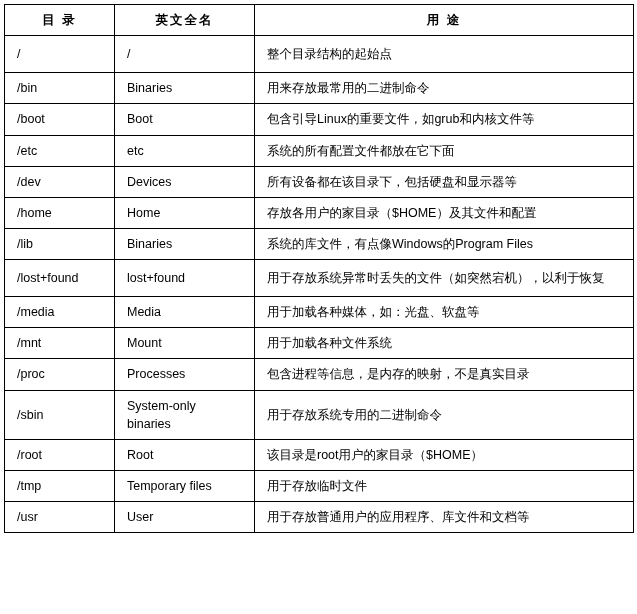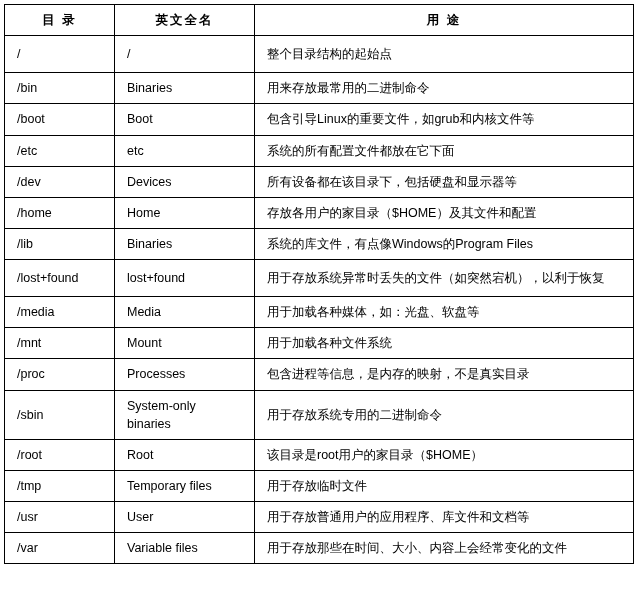--- a/index.html
+++ b/index.html
@@ -135,20 +135,15 @@
         <tr>
           <td class="cell-dir">/tmp</td>
           <td class="cell-name">Temporary files</td>
           <td class="cell-use">用于存放临时文件</td>
         </tr>
         <tr>
           <td class="cell-dir">/usr</td>
           <td class="cell-name">User</td>
           <td class="cell-use">用于存放普通用户的应用程序、库文件和文档等</td>
         </tr>
-        <tr>
-          <td class="cell-dir">/var</td>
-          <td class="cell-name">Variable files</td>
-          <td class="cell-use">用于存放那些在时间、大小、内容上会经常变化的文件</td>
-        </tr>
       </tbody>
   </table>
 </div>
 
 </body></html>

